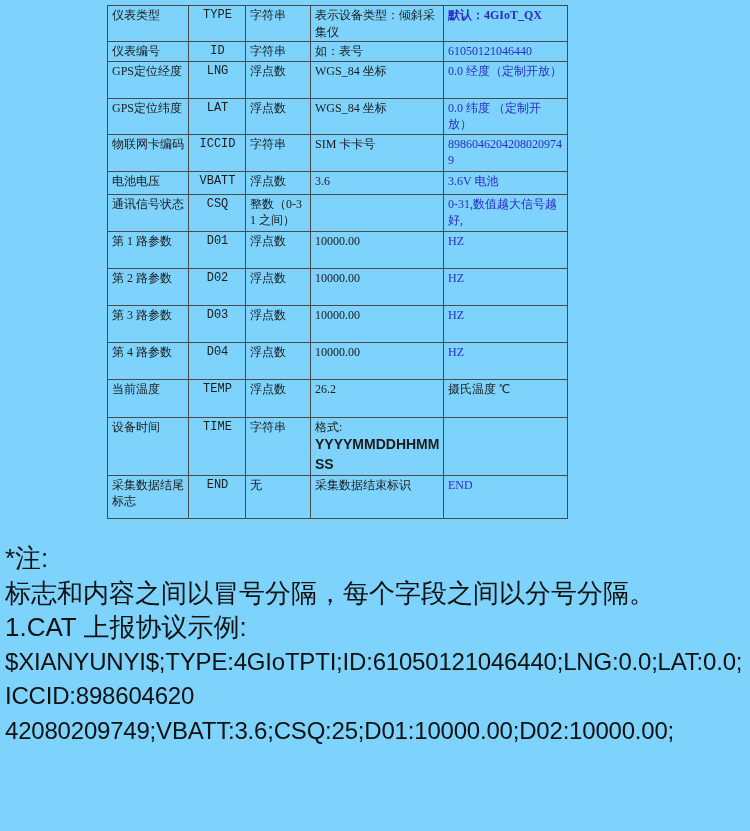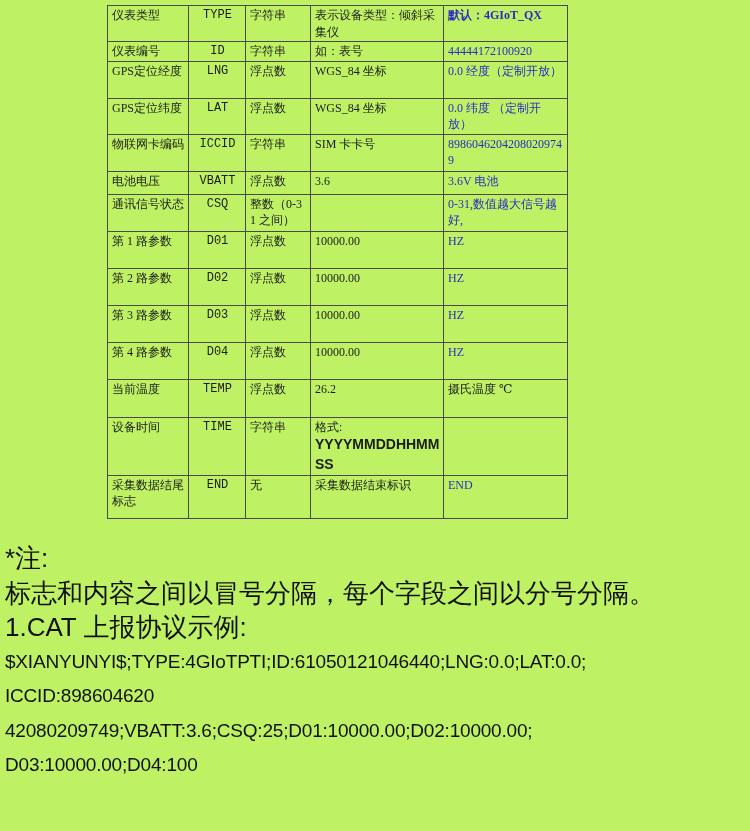--- a/index.html
+++ b/index.html
@@ -1,19 +1,19 @@
 <!DOCTYPE html>
 <html style="--accent: #2b2bc4; --ink: #1b1b1b;"><head>
 <meta charset="utf-8">
 <style>
   html,body{margin:0;padding:0;background:#ffffff;}
   .page{
     position:relative;
     width:750px;height:831px;
-    background:#bef264;
+    background:#7dd3fc;
     overflow:hidden;
     font-family:"Liberation Serif","DejaVu Serif",serif;
     color:var(--ink,#1b1b1b);
   }
   .protocol-table{
     position:absolute;
     left:107px;top:5px;
     width:460px;
     border-collapse:collapse;
     table-layout:fixed;
@@ -26,40 +26,40 @@
     padding:1px 3px 0 4px;
     overflow:hidden;
     word-break:break-all;
   }
   .col-name{width:81px;}
   .col-tag{width:57px;}
   .col-type{width:65px;}
   .col-desc{width:133px;}
   .col-value{width:124px;}
   .c-tag{text-align:center;font-family:Liberation Mono, monospace;}
-  .c-value{color:var(--accent,#2b2bc4);}
+  .c-value{color:var(--accent,#2b2bc4);font-family:Liberation Serif, serif;}
   .c-value.black{color:var(--ink,#1b1b1b);}
   .c-value.bold{font-weight:bold;}
   .desc2{
     font-family:"Liberation Sans","DejaVu Sans",sans-serif;
     font-size:14px;font-weight:600;letter-spacing:0;
   }
   .desc2:empty{display:none;}
   .notes{
     position:absolute;
     left:5px;top:541px;right:0;
     font-family:"Liberation Sans","DejaVu Sans",sans-serif;
     color:#111;
   }
   .note-line{
     line-height:34.5px;
     white-space:nowrap;
   }
   .note-line.cn{font-size:26px;}
-  .note-line.ascii{font-size:19px;letter-spacing:-0.2px;}
+  .note-line.ascii{font-size:24px;letter-spacing:-0.2px;}
 </style>
 </head>
 <body>
 
 <div class="page">
 
   <table class="protocol-table">
     <colgroup>
       <col class="col-name">
         <col class="col-tag">
@@ -79,21 +79,21 @@
       <td class="c-value bold"><span>默认：4GIoT_QX</span></td>
     </tr>
         <tr style="height: 20px;">
       <td class="c-name"><span>仪表编号</span></td>
       <td class="c-tag"><span>ID</span></td>
       <td class="c-type"><span>字符串</span></td>
       <td class="c-desc">
         <div>如：表号</div>
 
       </td>
-      <td class="c-value"><span>44444172100920</span></td>
+      <td class="c-value"><span>61050121046440</span></td>
     </tr>
         <tr style="height: 37px;">
       <td class="c-name"><span>GPS定位经度</span></td>
       <td class="c-tag"><span>LNG</span></td>
       <td class="c-type"><span>浮点数</span></td>
       <td class="c-desc">
         <div>WGS_84 坐标</div>
 
       </td>
       <td class="c-value"><span>0.0 经度（定制开放）</span></td>
@@ -211,16 +211,15 @@
       </tbody>
   </table>
 
   <div class="notes">
     <div class="note-line cn">*注:</div>
     <div class="note-line cn">标志和内容之间以冒号分隔，每个字段之间以分号分隔。</div>
     <div class="note-line cn">1.CAT 上报协议示例:</div>
     <div class="note-line ascii">$XIANYUNYI$;TYPE:4GIoTPTI;ID:61050121046440;LNG:0.0;LAT:0.0;</div>
     <div class="note-line ascii">ICCID:898604620</div>
     <div class="note-line ascii">42080209749;VBATT:3.6;CSQ:25;D01:10000.00;D02:10000.00;</div>
-    <div class="note-line ascii">D03:10000.00;D04:100</div>
   </div>
 
 </div>
 
 </body></html>

